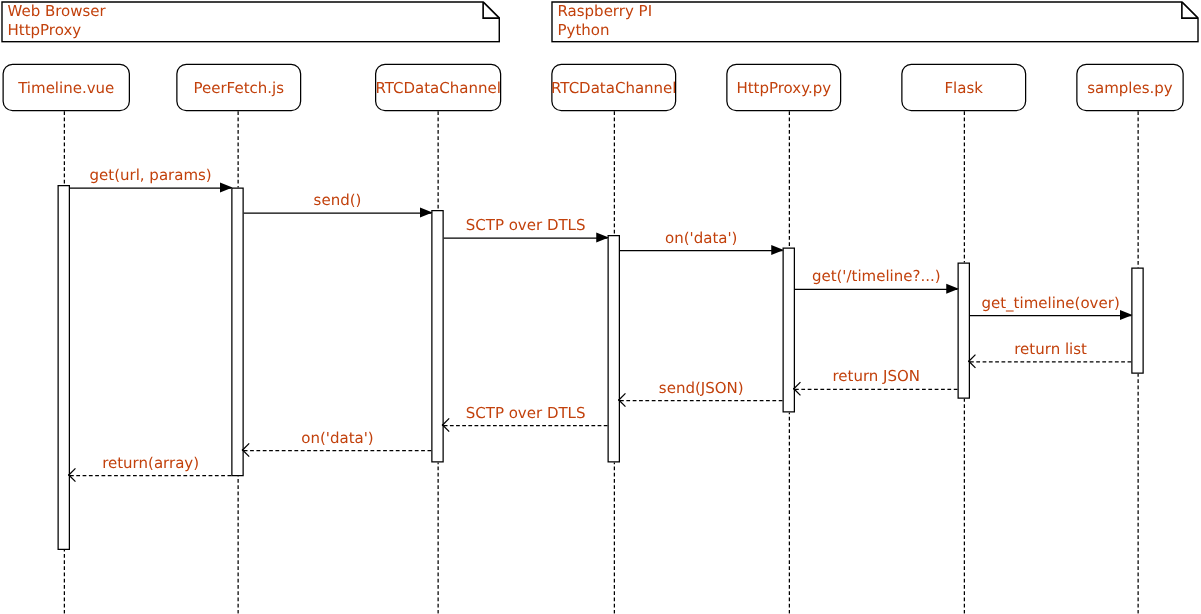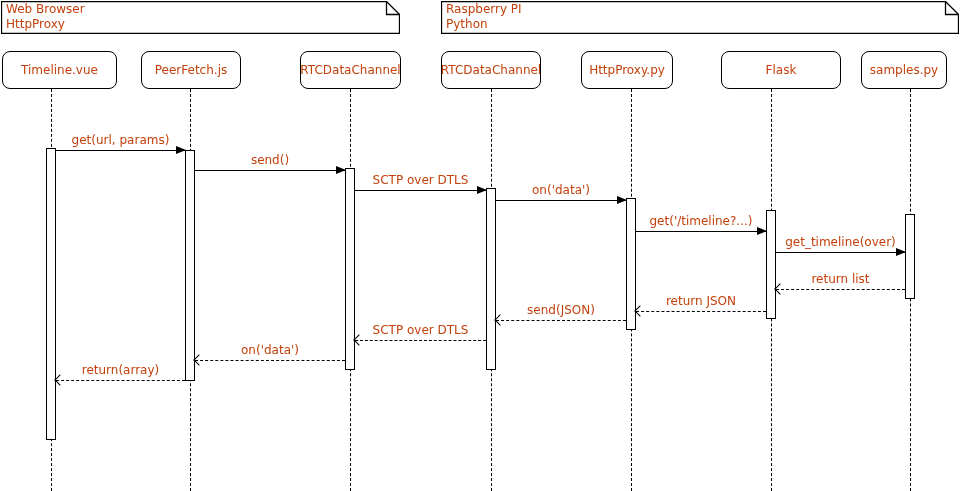--- a/index.html
+++ b/index.html
@@ -62,36 +62,36 @@
   </div>
 
   <div class="lifeline" style="left:51px;  top:89px; height:402px;"></div>
   <div class="lifeline" style="left:190px; top:89px; height:402px;"></div>
   <div class="lifeline" style="left:350px; top:89px; height:402px;"></div>
   <div class="lifeline" style="left:491px; top:89px; height:402px;"></div>
   <div class="lifeline" style="left:631px; top:89px; height:402px;"></div>
   <div class="lifeline" style="left:771px; top:89px; height:402px;"></div>
   <div class="lifeline" style="left:910px; top:89px; height:402px;"></div>
 
-  <div class="participant" style="left:2px;   width:115px;">
+  <div class="participant" style="left:2px;   width:102px;">
       <span>Timeline.vue</span>
     </div>
   <div class="participant" style="left:141px; width:100px;justify-content:center;">
       <span>PeerFetch.js</span>
     </div>
   <div class="participant" style="left:300px; width:101px;">
       <span>RTCDataChannel</span>
     </div>
   <div class="participant" style="left:441px; width:100px;">
       <span>RTCDataChannel</span>
     </div>
   <div class="participant" style="left:581px; width:92px;">
       <span>HttpProxy.py</span>
     </div>
-  <div class="participant" style="left:721px; width:120px;">
+  <div class="participant" style="left:721px; width:100px;">
       <span>Flask</span>
     </div>
   <div class="participant" style="left:861px; width:86px;">
       <span>samples.py</span>
     </div>
 
   <div class="activation" style="left:46px;  top:148px; height:292px;"></div>
   <div class="activation" style="left:185px; top:150px; height:231px;"></div>
   <div class="activation" style="left:345px; top:168px; height:202px;"></div>
   <div class="activation" style="left:486px; top:188px; height:182px;"></div>

